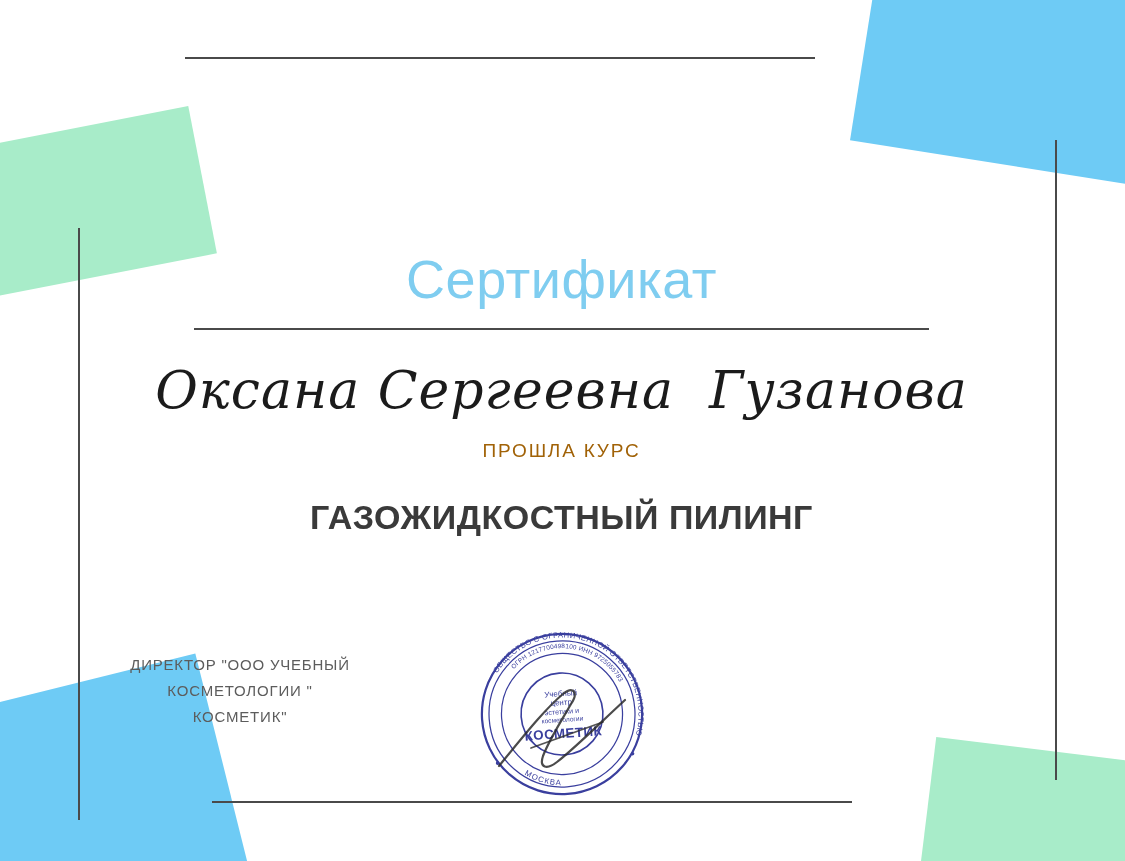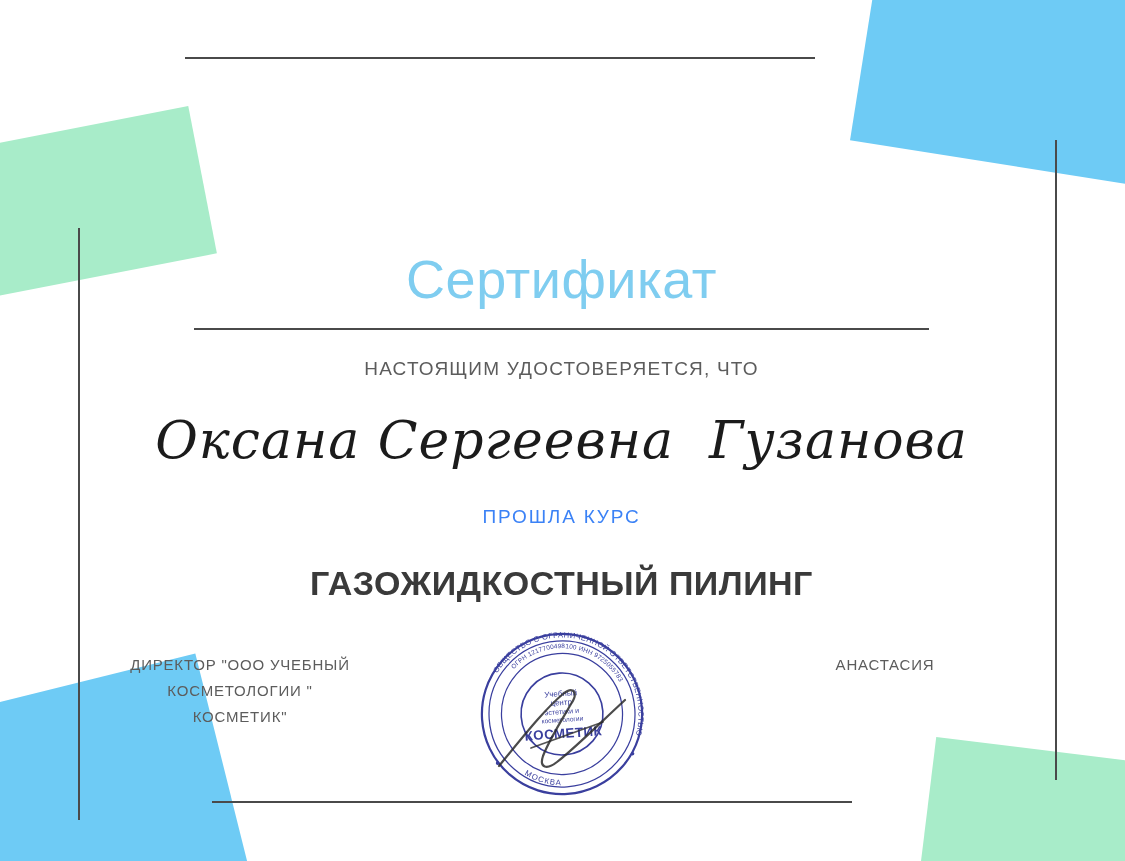--- a/index.html
+++ b/index.html
@@ -120,24 +120,24 @@
   .recipient {
     margin-top: 30px;
     font-size: 52px;
     color: #1b1b1b;
     font-family: "DejaVu Serif", serif;
     font-style: italic;
     letter-spacing: 1px;
     white-space: pre;
   }
   .course-label {
-    margin-top: 36px;
+    margin-top: 20px;
     font-size: 19px;
     letter-spacing: 1.8px;
-    color: #3b82f6;
+    color: #a16207;
   }
   .course-name {
     margin-top: 36px;
     font-size: 34px;
     font-weight: bold;
     letter-spacing: 0.5px;
     color: #3a3a3a;
   }
 
   
@@ -215,21 +215,20 @@
   <div class="shape shape-green-br"></div>
 
   <div class="rule rule-top"></div>
   <div class="rule rule-left"></div>
   <div class="rule rule-right"></div>
   <div class="rule rule-bottom"></div>
 
   <div class="content">
     <div class="title">Сертификат</div>
     <div class="divider"></div>
-    <div class="subtitle">НАСТОЯЩИМ УДОСТОВЕРЯЕТСЯ, ЧТО</div>
     <div class="recipient">Оксана Сергеевна  Гузанова</div>
     <div class="course-label">ПРОШЛА КУРС</div>
     <div class="course-name">ГАЗОЖИДКОСТНЫЙ ПИЛИНГ</div>
   </div>
 
   <div class="footer">
 
     <div class="footer-col footer-left">
       <div>ДИРЕКТОР "ООО УЧЕБНЫЙ</div>
       <div>КОСМЕТОЛОГИИ "</div>
@@ -264,17 +263,16 @@
         <circle cx="24" cy="150" r="2" fill="#3a3f9e"></circle>
         <circle cx="176" cy="150" r="2" fill="#3a3f9e"></circle>
       </svg>
       <svg class="sig-stroke" viewBox="0 0 150 110" xmlns="http://www.w3.org/2000/svg">
         <path d="M8,88 C35,55 55,30 72,16 C82,8 88,14 80,26 C72,40 58,62 52,78 C48,90 56,92 66,84 C84,70 108,46 134,22" fill="none" stroke="#2b2b2b" stroke-width="2.2" stroke-linecap="round" opacity="0.85"></path>
         <path d="M40,70 L112,44" fill="none" stroke="#2b2b2b" stroke-width="1.8" stroke-linecap="round" opacity="0.8"></path>
       </svg>
     </div>
 
     <div class="footer-col footer-right">
-      <div class="signer">АНАСТАСИЯ</div>
     </div>
 
   </div>
 </div>
 
 </body></html>

